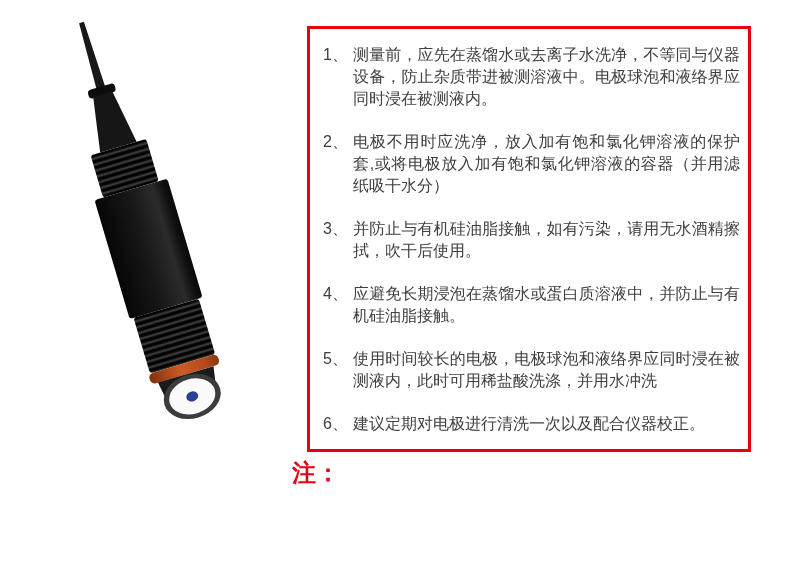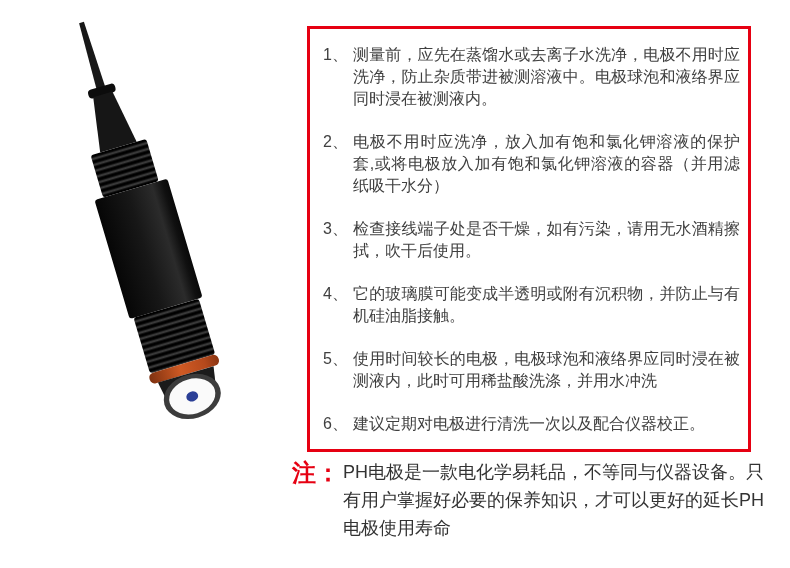--- a/index.html
+++ b/index.html
@@ -96,42 +96,41 @@
         <ellipse cx="140" cy="404" rx="29" ry="22" fill="#3c3c3c"></ellipse>
         <ellipse cx="140" cy="404" rx="23.5" ry="17.5" fill="#fafafa"></ellipse>
         <ellipse cx="140" cy="404" rx="6" ry="5" fill="#2b3f96"></ellipse>
       </g>
     </svg>
   </div>
 
   <div class="instr-box">
     <div class="instr-item">
       <span class="instr-num">1、</span>
-      <span class="instr-text">测量前，应先在蒸馏水或去离子水洗净，电极不用时应洗净，防止杂质带进被测溶液中。电极球泡和液络界应同时浸在被测液内。</span>
+      <span class="instr-text">测量前，应先在蒸馏水或去离子水洗净，不等同与仪器设备，防止杂质带进被测溶液中。电极球泡和液络界应同时浸在被测液内。</span>
     </div>
     <div class="instr-item">
       <span class="instr-num">2、</span>
       <span class="instr-text">电极不用时应洗净，放入加有饱和氯化钾溶液的保护套,或将电极放入加有饱和氯化钾溶液的容器（并用滤纸吸干水分）</span>
     </div>
     <div class="instr-item">
       <span class="instr-num">3、</span>
-      <span class="instr-text">检查接线端子处是否干燥，如有污染，请用无水酒精擦拭，吹干后使用。</span>
+      <span class="instr-text">并防止与有机硅油脂接触，如有污染，请用无水酒精擦拭，吹干后使用。</span>
     </div>
     <div class="instr-item">
       <span class="instr-num">4、</span>
-      <span class="instr-text">它的玻璃膜可能变成半透明或附有沉积物，并防止与有机硅油脂接触。</span>
+      <span class="instr-text">应避免长期浸泡在蒸馏水或蛋白质溶液中，并防止与有机硅油脂接触。</span>
     </div>
     <div class="instr-item">
       <span class="instr-num">5、</span>
       <span class="instr-text">使用时间较长的电极，电极球泡和液络界应同时浸在被测液内，此时可用稀盐酸洗涤，并用水冲洗</span>
     </div>
     <div class="instr-item">
       <span class="instr-num">6、</span>
       <span class="instr-text">建议定期对电极进行清洗一次以及配合仪器校正。</span>
     </div>
   </div>
 
   <div class="note">
     <span class="note-label">注：</span>
-    <span class="note-text">PH电极是一款电化学易耗品，不等同与仪器设备。只有用户掌握好必要的保养知识，才可以更好的延长PH电极使用寿命</span>
   </div>
 
 </div>
 
 </body></html>

